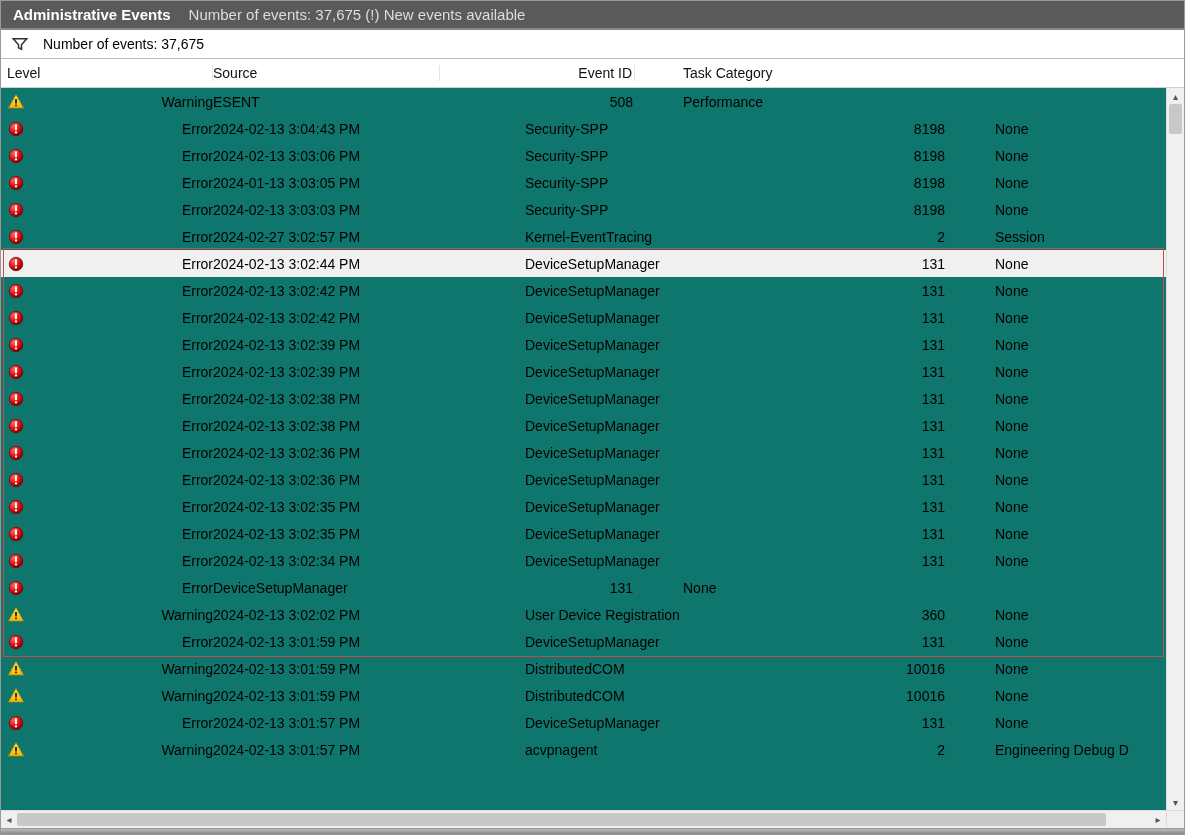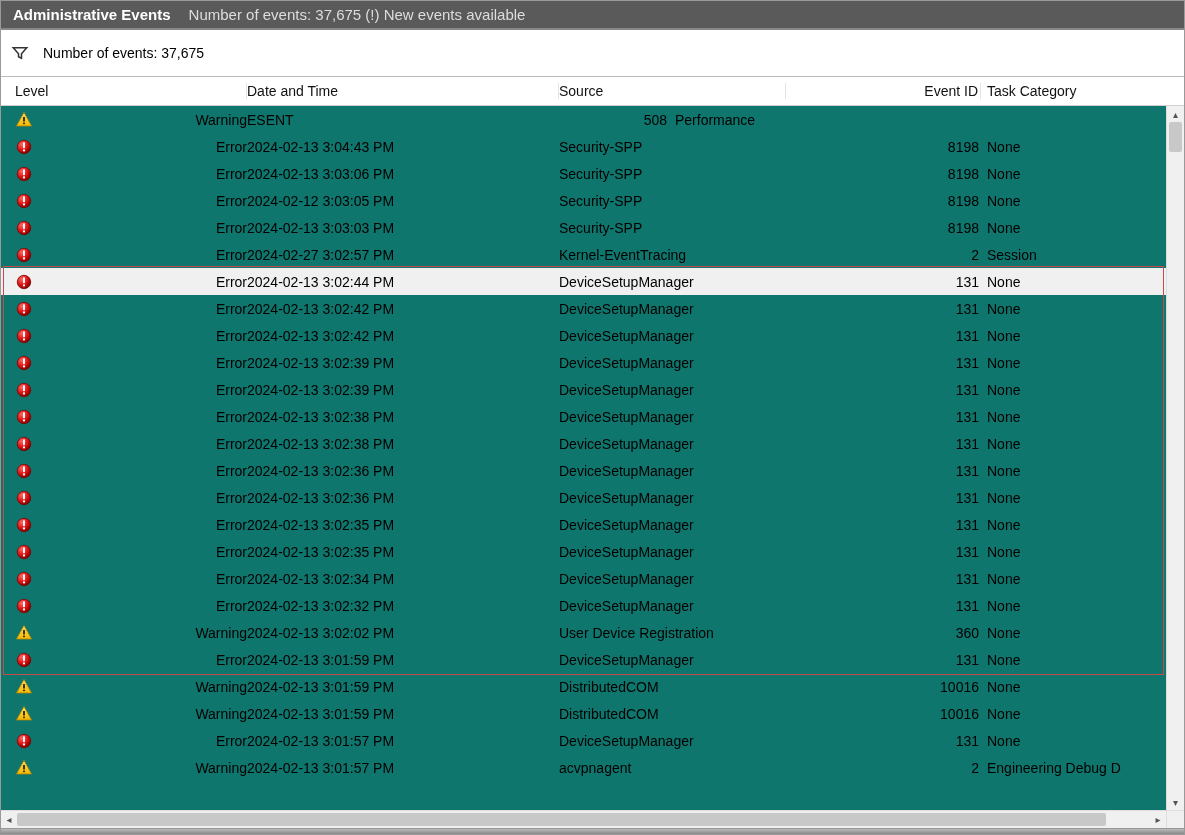--- a/index.html
+++ b/index.html
@@ -25,41 +25,41 @@
   font-size: 15px;
   display: flex;
   align-items: center;
   gap: 18px;
 }
 .title-bar .title { font-weight: 600; }
 .title-bar .subtitle { font-weight: 400; color: #ddd; }
 .filter-bar {
   border-top: 2px solid #888;
   border-bottom: 1px solid #bbb;
-  padding: 14px 10px;
+  padding: 5px 10px;
   display: flex;
   align-items: center;
   gap: 14px;
   background: #fff;
 }
 .filter-icon svg { width: 18px; height: 18px; display: block; }
 .header-row {
   display: flex;
   border-bottom: 1px solid #d0d0d0;
   padding: 6px 0 6px 0;
   font-size: 14px;
   color: #111;
   background: #fff;
   user-select: none;
 }
-.col-level { width: 246px; padding-left: 14px; display: flex; align-items: center; gap: 6px; }
+.col-level { width: 212px; padding-left: 6px; display: flex; align-items: center; gap: 6px; }
 .col-date  { width: 312px; }
 .col-source{ width: 227px; }
 .col-eventid { width: 195px; text-align: right; padding-right: 2px; }
-.col-task { width: 155px; padding-left: 6px; white-space: nowrap; overflow: hidden; text-overflow: clip;}
+.col-task { width: 155px; padding-left: 6px; white-space: nowrap; overflow: hidden; text-overflow: clip; margin-left: 42px;}
 .header-row .col-level, .header-row .col-date, .header-row .col-source, .header-row .col-eventid, .header-row .col-task {
   border-right: 1px solid #e4e4e4;
   cursor: pointer;
 }
 .header-row .col-task { border-right: none; }
 .rows-wrap {
   flex: 1;
   overflow: hidden;
   position: relative;
 }
@@ -149,21 +149,20 @@
     <span class="filter-icon">
       <svg viewBox="0 0 24 24" fill="none" stroke="#333" stroke-width="2">
         <path d="M3 5h18l-7 8v6l-4-2v-4z"></path>
       </svg>
     </span>
     <span>Number of events: 37,675</span>
   </div>
 
   <div class="header-row">
     <div class="col-level">Level</div>
-    <div class="col-date">Date and Time</div>
     <div class="col-source">Source</div>
     <div class="col-eventid">Event ID</div>
     <div class="col-task">Task Category</div>
   </div>
 
   <div class="rows-wrap">
     <div class="rows" id="rows">
         <div class="row">
           <div class="col-level">
             <span class="icon-holder">
@@ -215,21 +214,21 @@
           <div class="col-level">
             <span class="icon-holder">
               <svg width="18" height="18" viewBox="0 0 24 24">
                 <circle cx="12" cy="12" r="9" fill="url(#errGrad)" stroke="#7a0000" stroke-width="1"></circle>
                 <rect x="10.7" y="5.5" width="2.6" height="8" rx="1" fill="#fff"></rect>
                 <circle cx="12" cy="16.5" r="1.5" fill="#fff"></circle>
               </svg>
             </span>
             <span>Error</span>
           </div>
-          <div class="col-date">2024-02-12 3:03:05 PM</div>
+          <div class="col-date">2024-01-13 3:03:05 PM</div>
           <div class="col-source">Security-SPP</div>
           <div class="col-eventid">8198</div>
           <div class="col-task">None</div>
         </div>
         <div class="row">
           <div class="col-level">
             <span class="icon-holder">
               <svg width="18" height="18" viewBox="0 0 24 24">
                 <circle cx="12" cy="12" r="9" fill="url(#errGrad)" stroke="#7a0000" stroke-width="1"></circle>
                 <rect x="10.7" y="5.5" width="2.6" height="8" rx="1" fill="#fff"></rect>
@@ -455,21 +454,20 @@
           <div class="col-level">
             <span class="icon-holder">
               <svg width="18" height="18" viewBox="0 0 24 24">
                 <circle cx="12" cy="12" r="9" fill="url(#errGrad)" stroke="#7a0000" stroke-width="1"></circle>
                 <rect x="10.7" y="5.5" width="2.6" height="8" rx="1" fill="#fff"></rect>
                 <circle cx="12" cy="16.5" r="1.5" fill="#fff"></circle>
               </svg>
             </span>
             <span>Error</span>
           </div>
-          <div class="col-date">2024-02-13 3:02:32 PM</div>
           <div class="col-source">DeviceSetupManager</div>
           <div class="col-eventid">131</div>
           <div class="col-task">None</div>
         </div>
         <div class="row">
           <div class="col-level">
             <span class="icon-holder">
               <svg width="18" height="18" viewBox="0 0 24 24">
                 <path d="M12 2 L22 20 H2 Z" fill="url(#warnGrad)" stroke="#b88400" stroke-width="1"></path>
                 <rect x="11" y="8" width="2" height="6" fill="#000"></rect>

